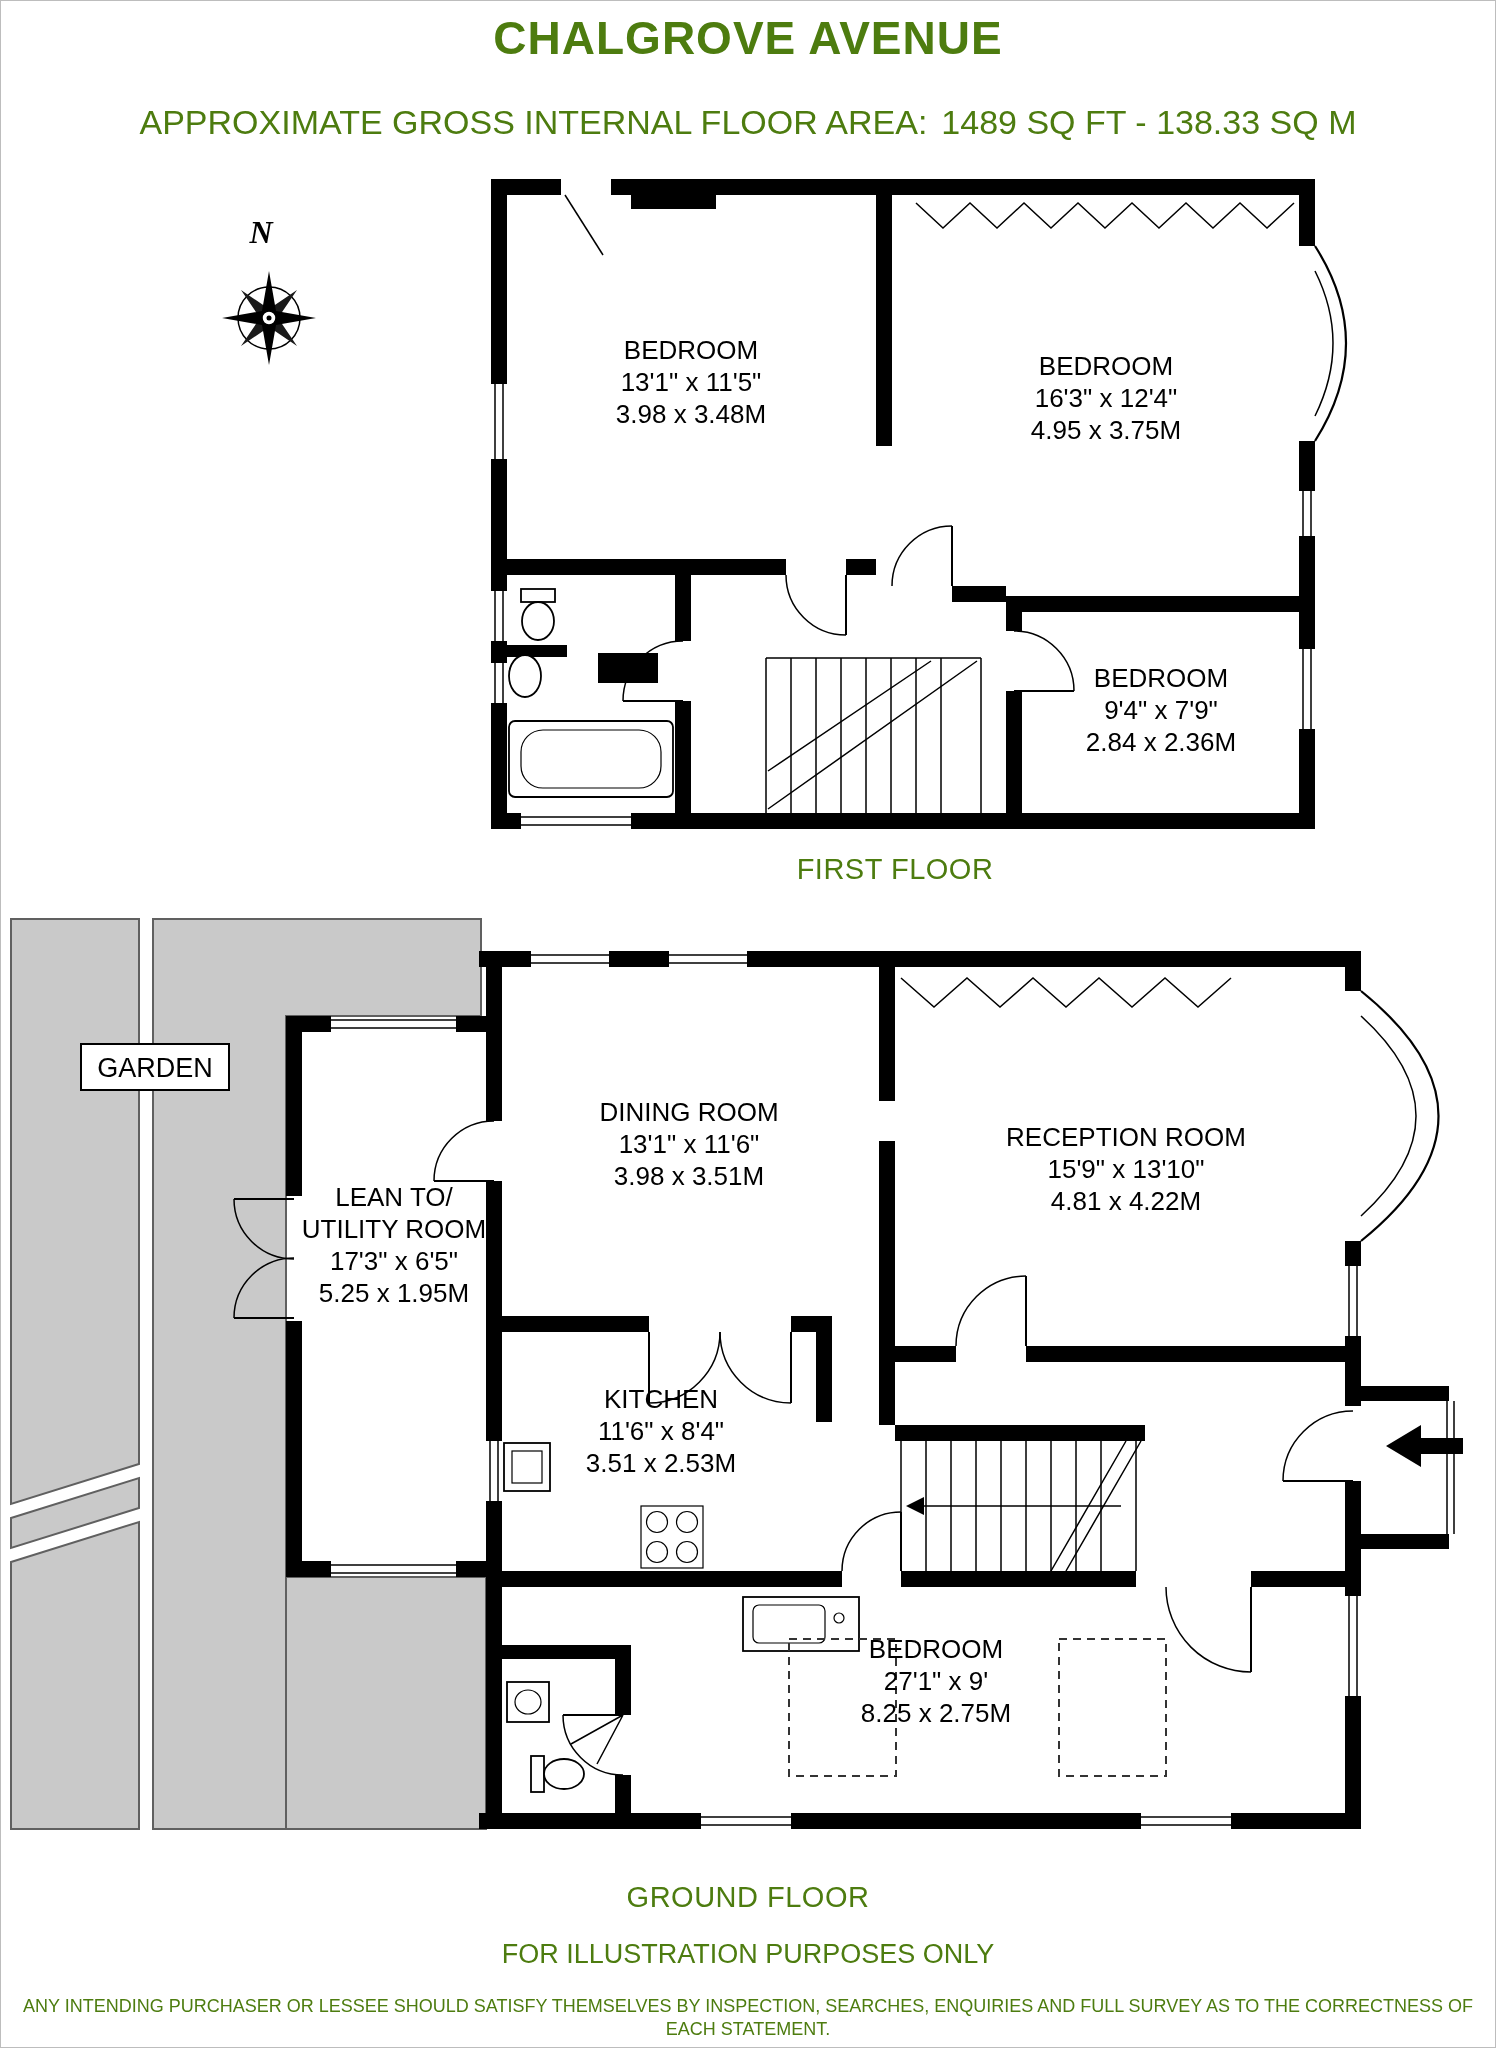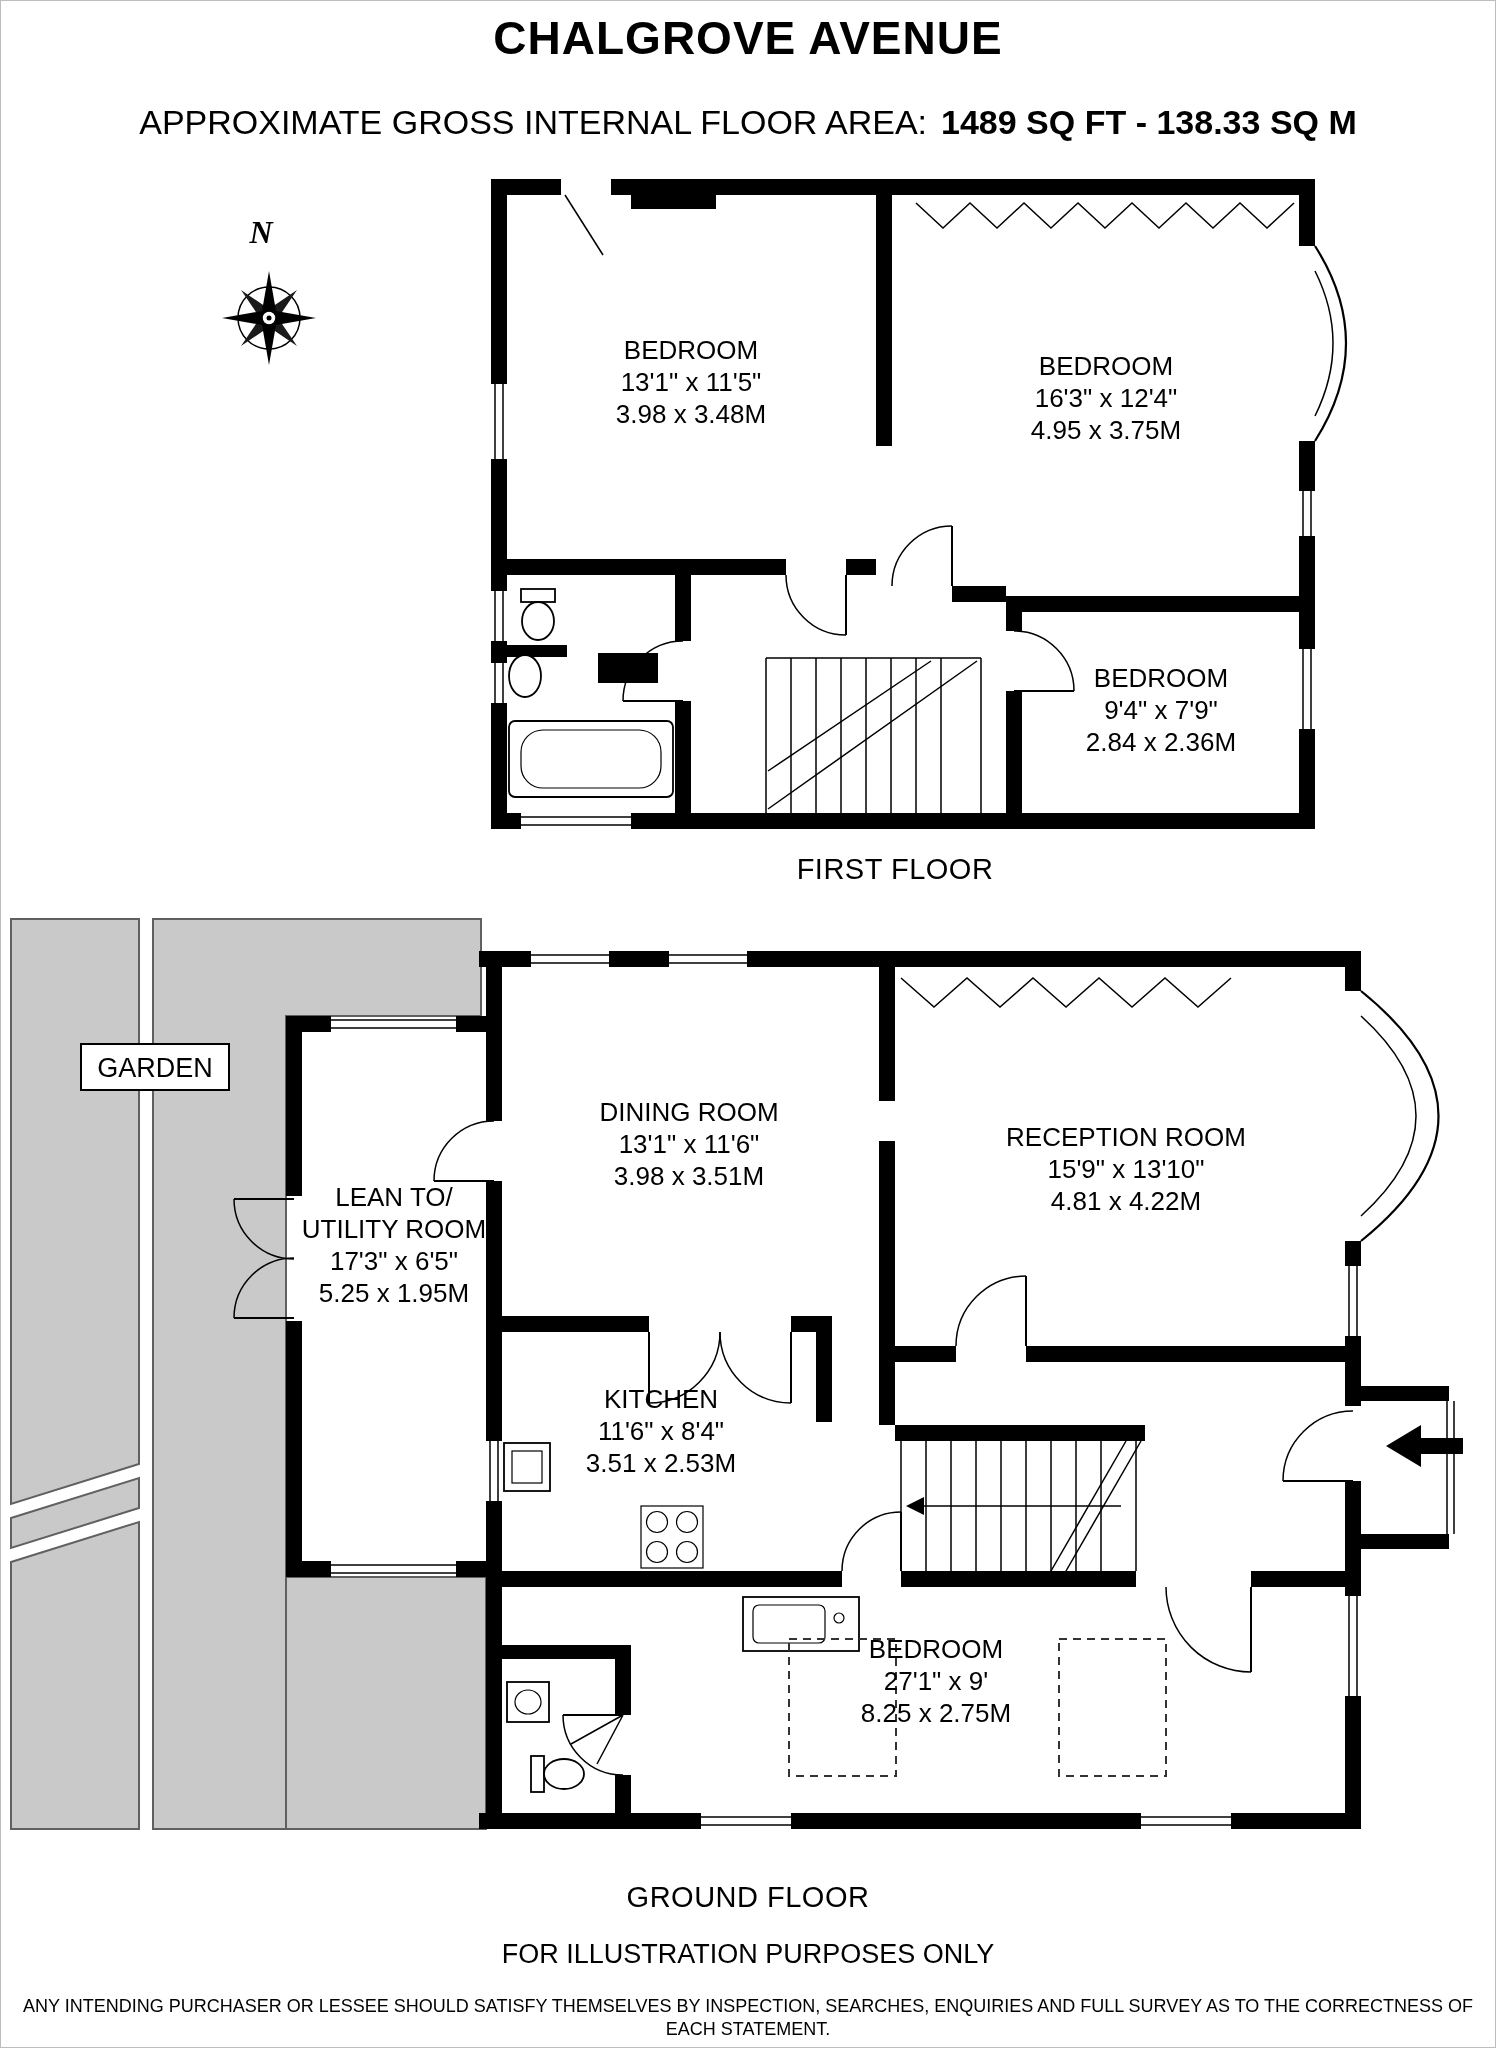--- a/index.html
+++ b/index.html
@@ -1,30 +1,30 @@
 <!DOCTYPE html>
 <html><head>
 <meta charset="utf-8">
 <style>
   html,body{margin:0;padding:0;background:#ffffff;}
   .page{
     position:relative;width:1496px;height:2048px;background:#fff;
-    font-family:"Liberation Sans",sans-serif;color:#000000;overflow:hidden;
+    font-family:"Liberation Sans",sans-serif;color:#4d7c0f;overflow:hidden;
     border:1px solid #bdbdbd;box-sizing:border-box;
   }
   .abs{position:absolute;}
   .title{
     top:10px;left:0;width:100%;text-align:center;
     font-size:46px;font-weight:700;letter-spacing:1px;
   }
   .subtitle{
     top:102px;left:0;width:100%;text-align:center;font-size:34px;
   }
   .subtitle .lbl{font-weight:400;margin-top:12px;}
-  .subtitle .val{font-weight:700;margin-left:14px;}
+  .subtitle .val{font-weight:400;margin-left:14px;}
   .floor-caption{
     text-align:center;font-size:29px;font-weight:500;letter-spacing:.5px;
   }
   .note{
     top:1938px;left:0;width:100%;text-align:center;font-size:27px;font-weight:500;
   }
   .disclaimer{
     top:1994px;left:0;width:100%;text-align:center;
     font-size:18px;line-height:23px;font-weight:500;
   }

